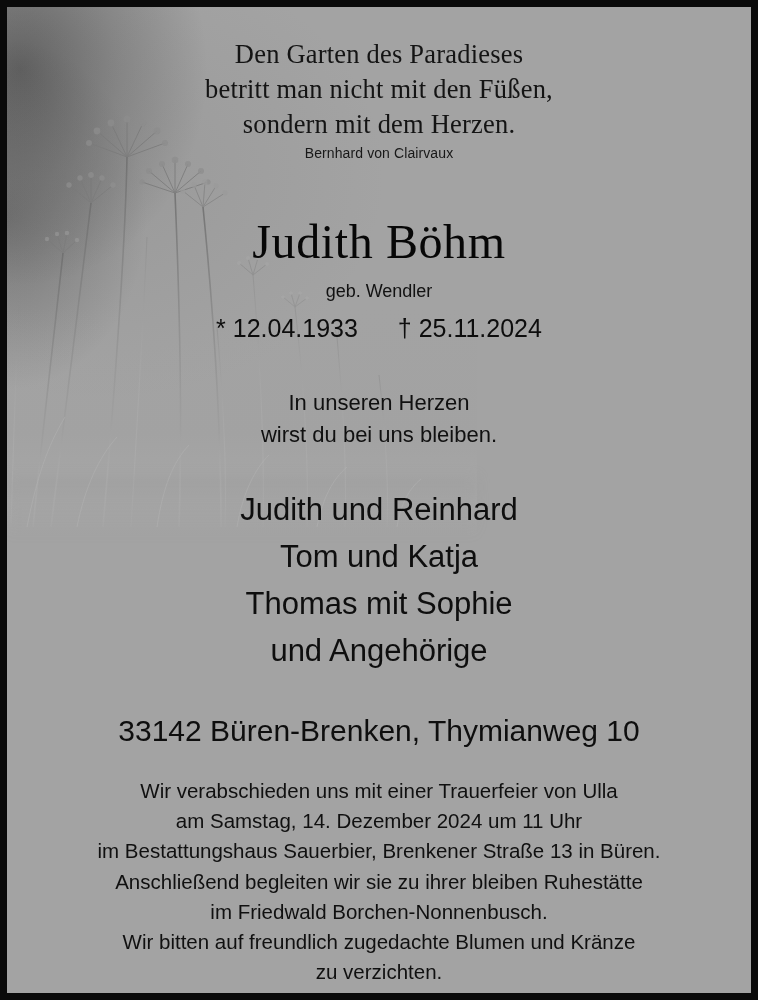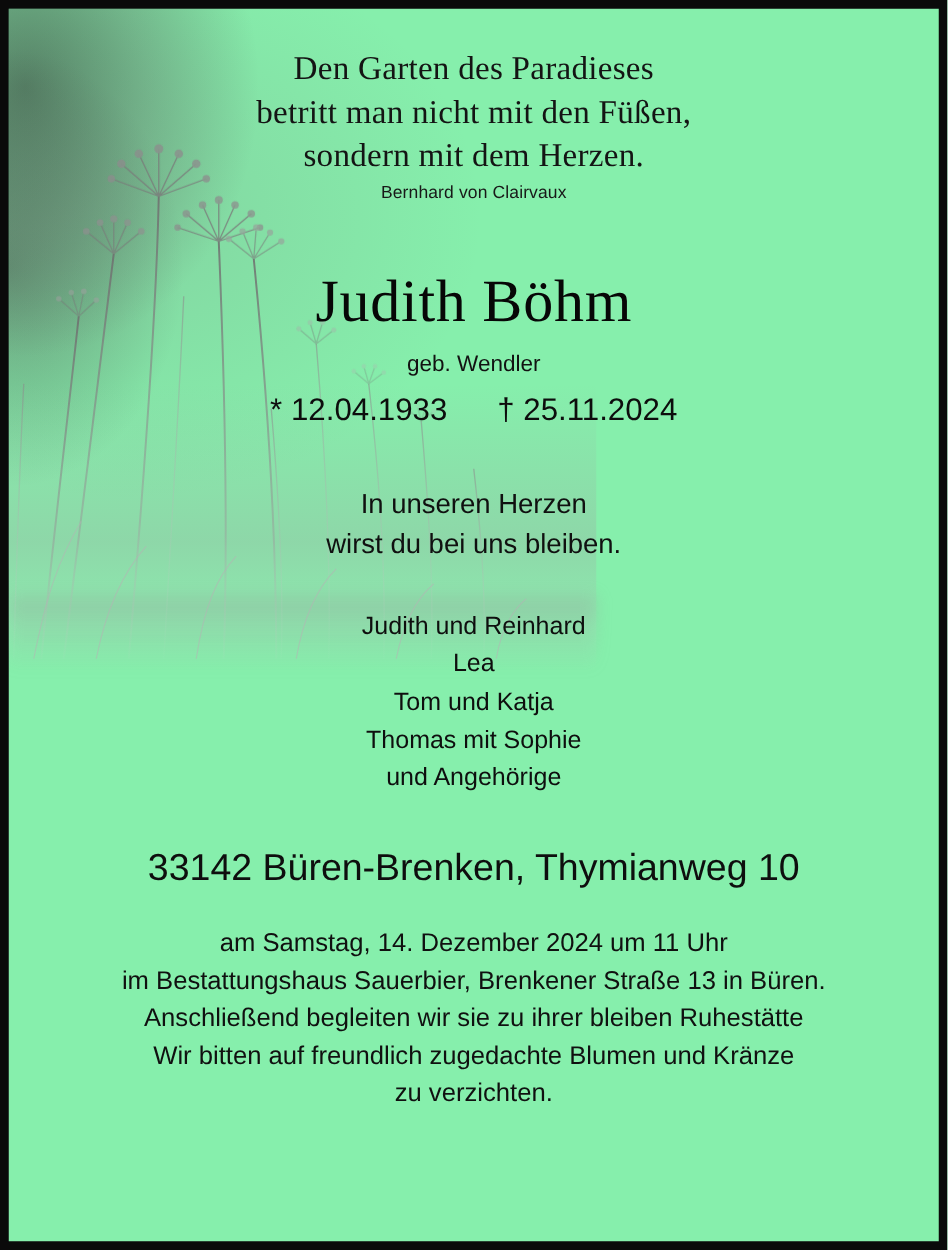--- a/index.html
+++ b/index.html
@@ -14,21 +14,21 @@
     color: #101010;
     overflow: hidden;
   }
 
   #obituary-card {
     position: relative;
     width: 758px;
     height: 1000px;
     box-sizing: border-box;
     border: 7px solid #0a0a0a;
-    background: #86efac;
+    background: #a3a3a3;
     overflow: hidden;
   }
 
   
   .art-layer {
     position: absolute;
     inset: 0;
     pointer-events: none;
     overflow: hidden;
   }
@@ -116,21 +116,21 @@
   .memorial {
     margin-top: 44px;
     font-size: 22px;
     line-height: 1.42;
     color: #101010;
   }
   .memorial-line { display: block; }
 
   .family {
     margin-top: 36px;
-    font-size: 20px;
+    font-size: 31px;
     line-height: 1.52;
     color: #0e0e0e;
   }
   .family-line { display: block; }
 
   .address {
     margin-top: 40px;
     font-size: 30px;
     color: #0e0e0e;
   }
@@ -299,30 +299,31 @@
       <span>† 25.11.2024</span>
     </div>
 
     <div class="memorial">
       <span class="memorial-line">In unseren Herzen</span>
       <span class="memorial-line">wirst du bei uns bleiben.</span>
     </div>
 
     <div class="family">
       <span class="family-line">Judith und Reinhard</span>
-      <span class="family-line">Lea</span>
       <span class="family-line">Tom und Katja</span>
       <span class="family-line">Thomas mit Sophie</span>
       <span class="family-line">und Angehörige</span>
     </div>
 
     <div class="address">33142 Büren-Brenken, Thymianweg 10</div>
 
     <div class="service">
+      <span class="service-line">Wir verabschieden uns mit einer Trauerfeier von Ulla</span>
       <span class="service-line">am Samstag, 14. Dezember 2024 um 11 Uhr</span>
       <span class="service-line">im Bestattungshaus Sauerbier, Brenkener Straße 13 in Büren.</span>
       <span class="service-line">Anschließend begleiten wir sie zu ihrer bleiben Ruhestätte</span>
+      <span class="service-line">im Friedwald Borchen-Nonnenbusch.</span>
       <span class="service-line">Wir bitten auf freundlich zugedachte Blumen und Kränze</span>
       <span class="service-line">zu verzichten.</span>
     </div>
 
   </div>
 </div>
 
 </body></html>

